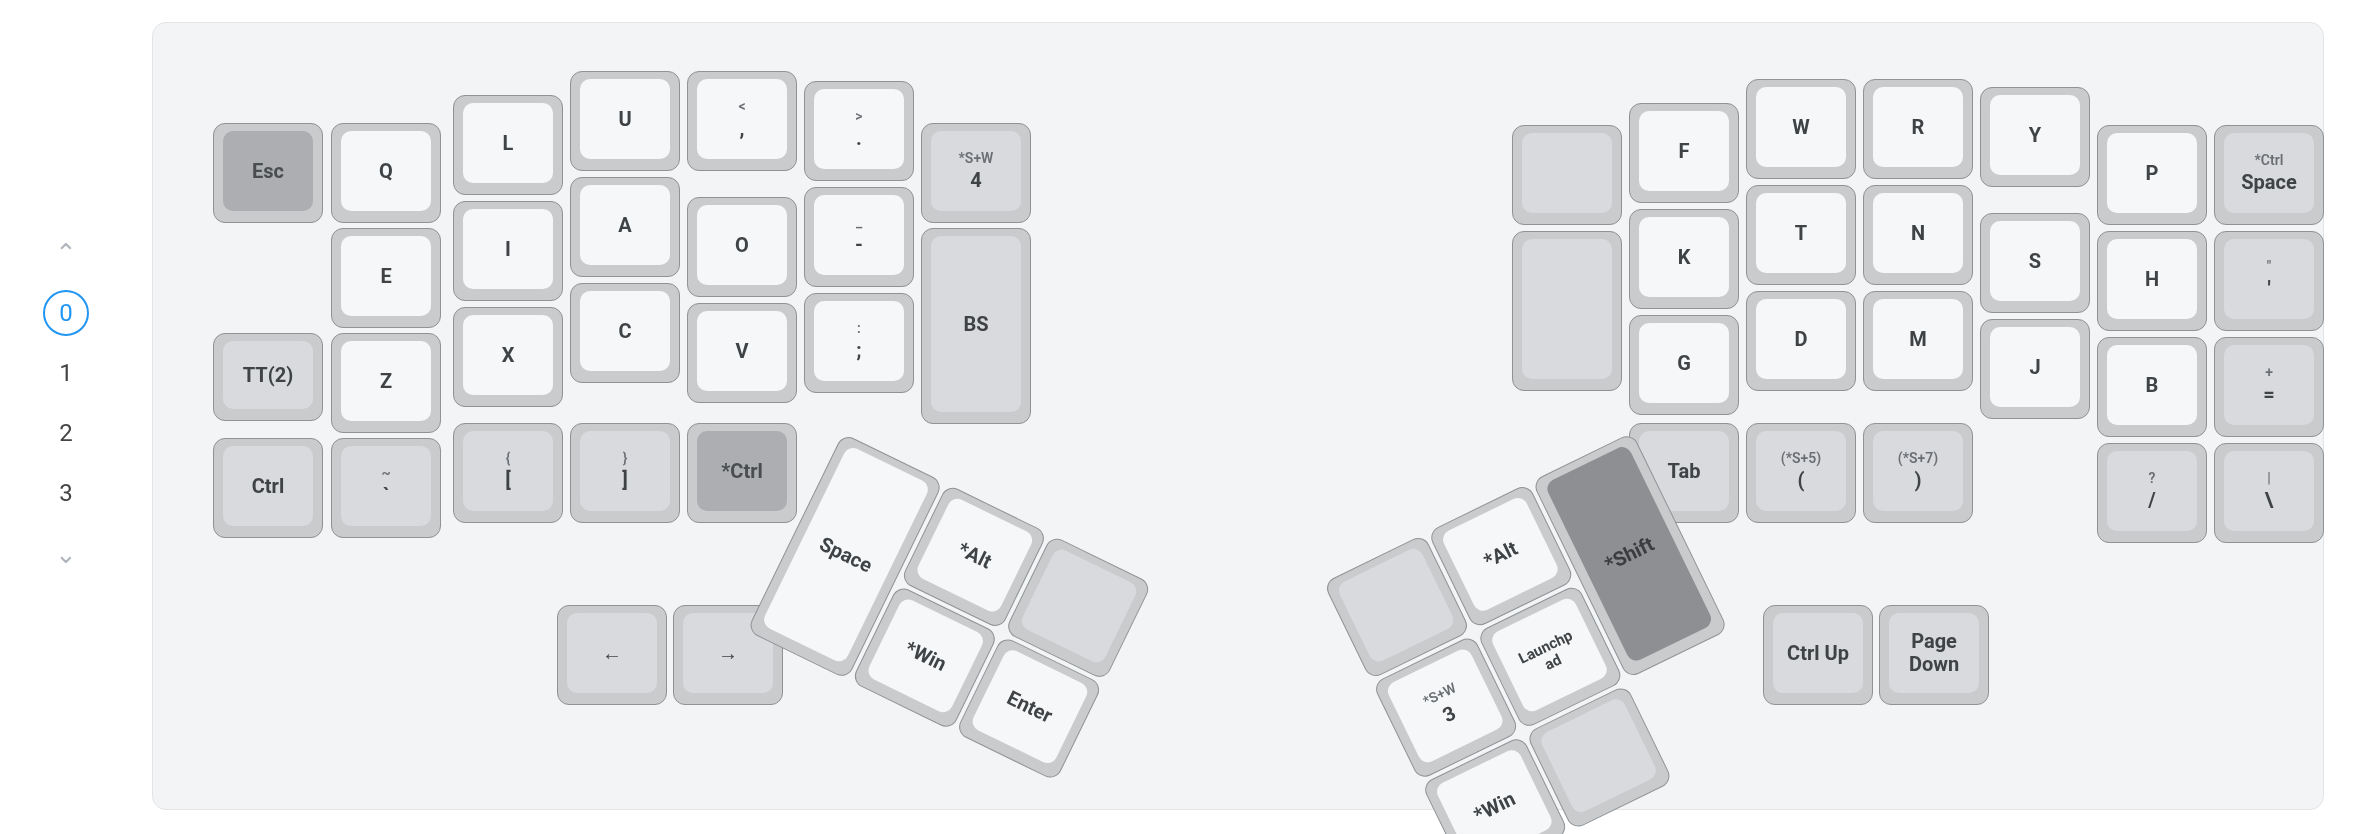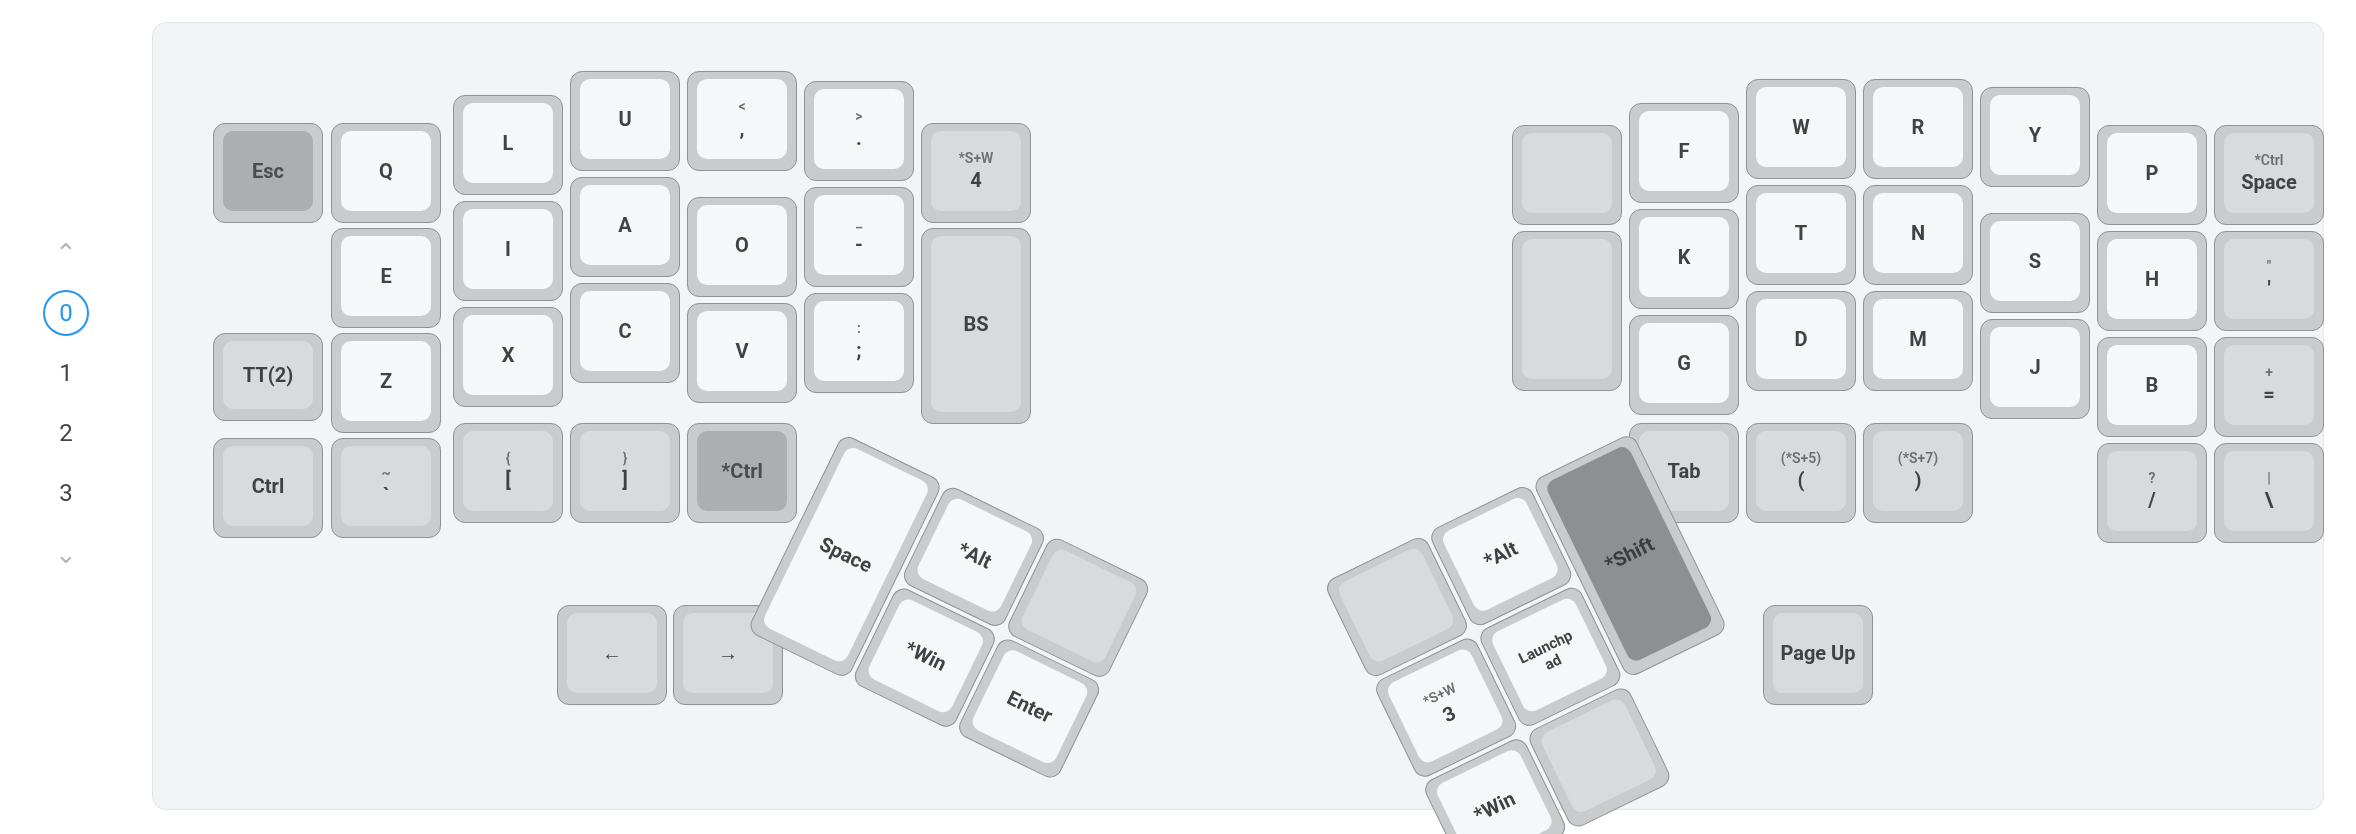--- a/index.html
+++ b/index.html
@@ -381,21 +381,27 @@
         <div class="main" style="white-space: pre-line;"></div>
       </div>
     </div>
     <div class="key blank" style="left: 1359px; top: 208px; width: 110px; height: 160px;">
       <div class="cap">
         <div class="main" style="white-space: pre-line;"></div>
       </div>
     </div>
     <div class="key gray" style="left: 1610px; top: 582px; width: 110px; height: 100px;">
       <div class="cap">
-        <div class="main" style="white-space: pre-line;">Page Up</div>
+        <div class="main" style="white-space: pre-line;">Ctrl Up</div>
+      </div>
+    </div>
+    <div class="key gray" style="left: 1726px; top: 582px; width: 110px; height: 100px;">
+      <div class="cap">
+        <div class="main" style="white-space: pre-line;">Page
+Down</div>
       </div>
     </div>
     <div style="position: absolute; left: 690px; top: 410px; transform: rotate(26deg); transform-origin: left top;">
       <div class="key " style="left: 0px; top: 0px; width: 112px; height: 220px;">
         <div class="cap">
           <div class="main" style="white-space: pre-line;">Space</div>
         </div>
       </div>
       <div class="key " style="left: 116px; top: 0px; width: 112px; height: 108px;">
         <div class="cap">

